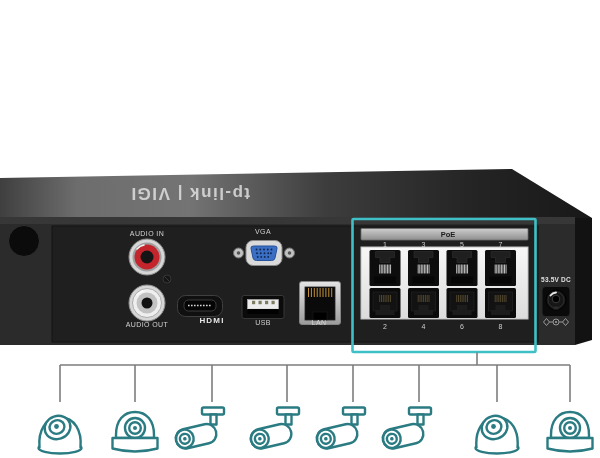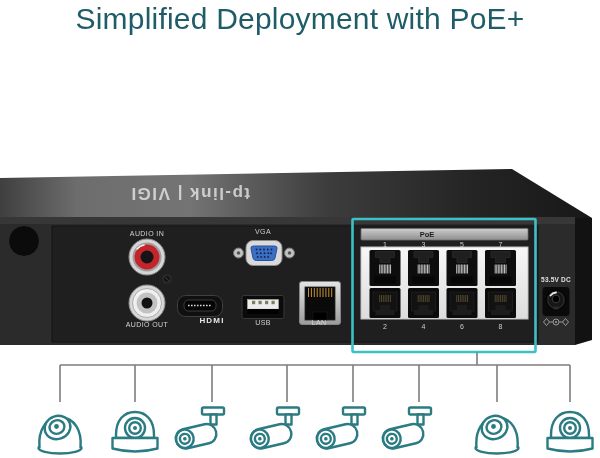--- a/index.html
+++ b/index.html
@@ -14,21 +14,21 @@
   #scene{position:absolute;left:0;top:0;}
 
   .overlay-label{
     position:absolute;transform:translateX(-50%);
     color:#d2d2d2;font-size:7px;letter-spacing:.4px;white-space:nowrap;
     text-align:center;line-height:8px;
   }
   .hdmi-label{font-weight:bold;font-size:8px;letter-spacing:1.2px;color:#e8e8e8;margin-left:12px;}
   .power-label{font-weight:bold;font-size:6.5px;color:#e0e0e0;letter-spacing:.2px;}
   .poe-bar-label{
-    position:absolute;left:340px;top:229px;width:174px;height:11px;
+    position:absolute;left:361px;top:229px;width:174px;height:11px;
     text-align:center;font-size:7.5px;line-height:11px;color:#1c1c1c;font-weight:bold;
   }
   .port-num{
     position:absolute;transform:translateX(-50%);
     font-size:7px;color:#cfcfcf;line-height:8px;
   }
 
   .brand-logo{
     position:absolute;left:50px;top:180px;width:280px;height:26px;
     transform:rotate(180deg);
@@ -37,21 +37,20 @@
   }
 
   .camera{position:absolute;width:62px;height:62px;top:398px;}
   .camera svg{display:block;width:62px;height:62px;}
 </style>
 </head>
 <body>
 
 <div id="stage">
 
-  <div class="page-title">Simplified Deployment with PoE+</div>
 
   <svg id="scene" width="600" height="458" viewBox="0 0 600 458">
     <defs>
       <linearGradient id="topGrad" x1="0" y1="0" x2="1" y2="0">
         <stop offset="0" stop-color="#3f3f3f"></stop>
         <stop offset="0.13" stop-color="#6d6d6d"></stop>
         <stop offset="0.32" stop-color="#747474"></stop>
         <stop offset="0.55" stop-color="#3d3d3d"></stop>
         <stop offset="0.8" stop-color="#242424"></stop>
         <stop offset="1" stop-color="#181818"></stop>

